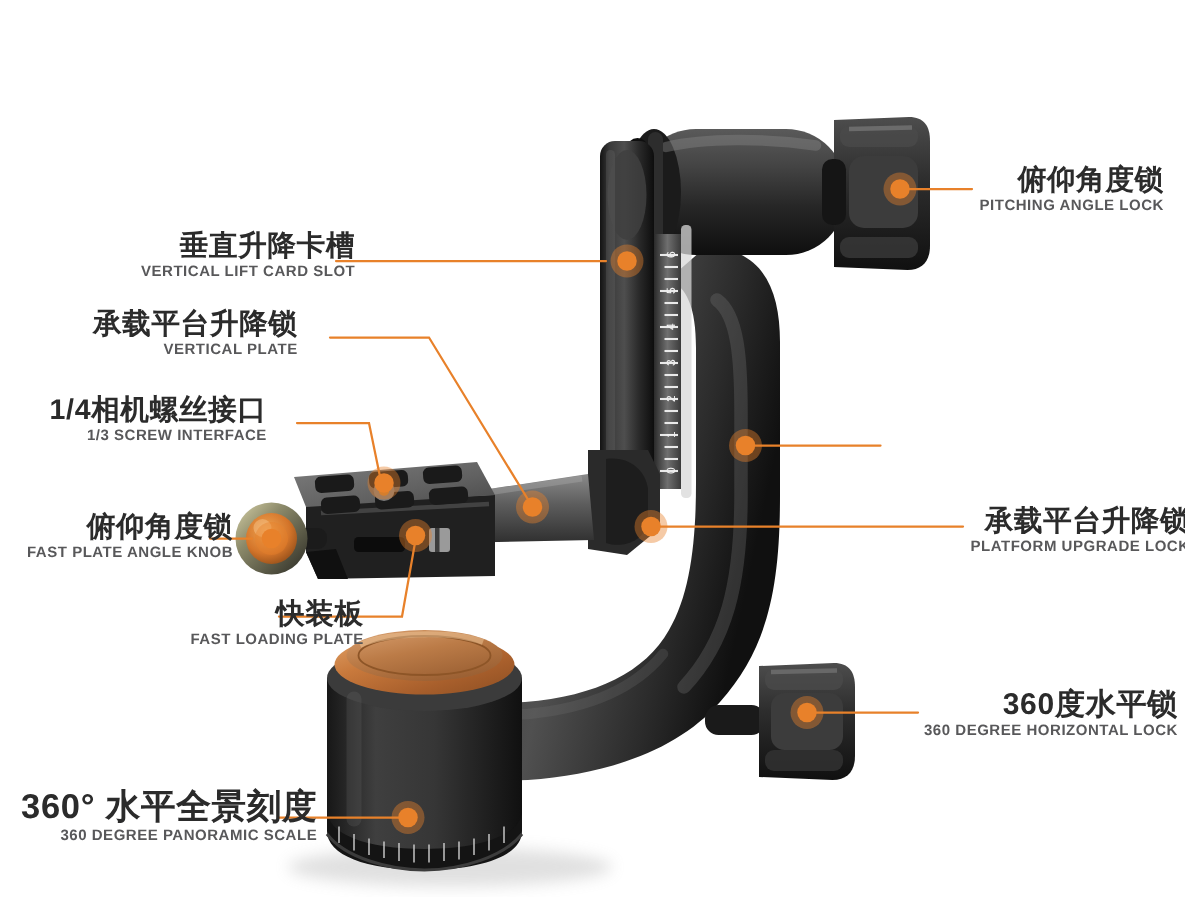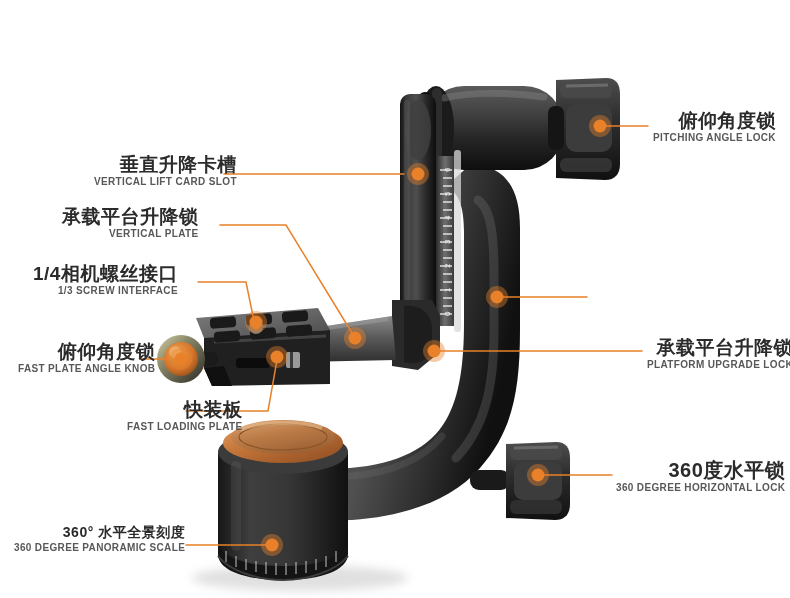--- a/index.html
+++ b/index.html
@@ -57,21 +57,21 @@
   .cl-bearing-plate  { left: 62px;  top: 206px; }
   .cl-screw-iface    { left: 33px;  top: 263px; }
   .cl-plate-knob     { left: 18px;  top: 341px; }
   .cl-loading-plate  { left: 127px; top: 399px; }
   .cl-panoramic      { left: 14px;  top: 525px; }
   .cl-pitching       { left: 653px; top: 110px; }
   .cl-main-body      { left: 592px; top: 281px; }
   .cl-platform-lock  { left: 647px; top: 337px; }
   .cl-horizontal     { left: 616px; top: 459px; }
 
-  .cl-panoramic .cn { font-size: 14px; }
+  .cl-panoramic .cn { font-size: 23px; }
   .cl-horizontal .cn { font-size: 20px; }
 </style>
 </head>
 <body>
 
 <div id="stage">
 
   <svg id="product-svg" viewBox="0 0 790 598">
     <defs>
       <linearGradient id="gBodyV" x1="0" y1="0" x2="1" y2="0">

